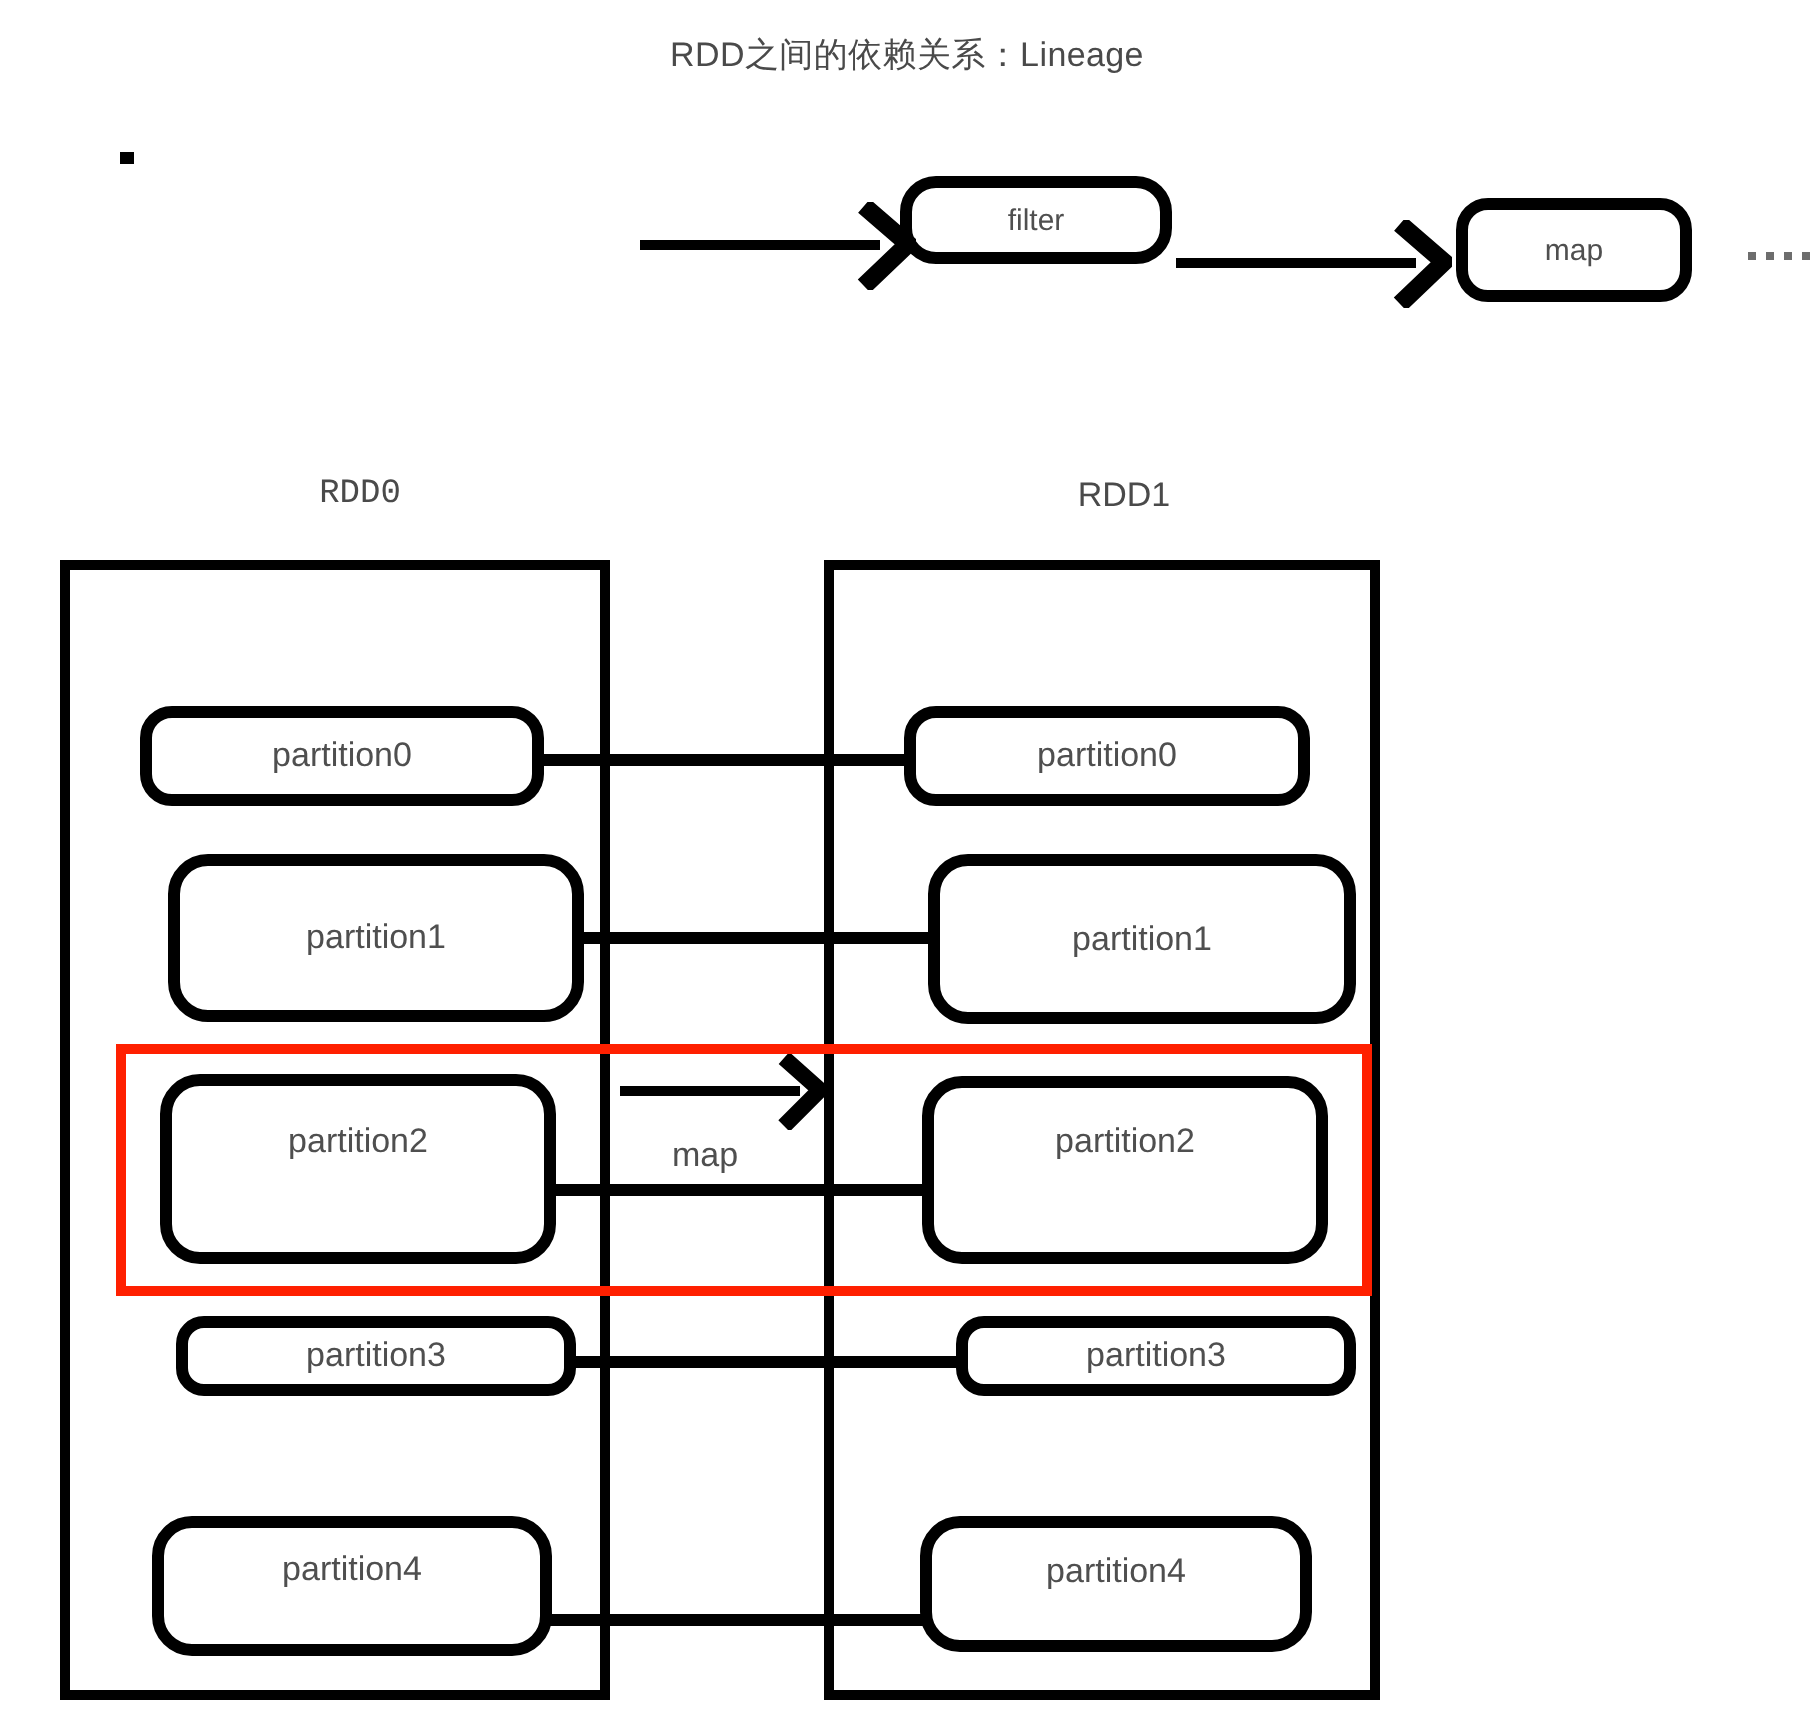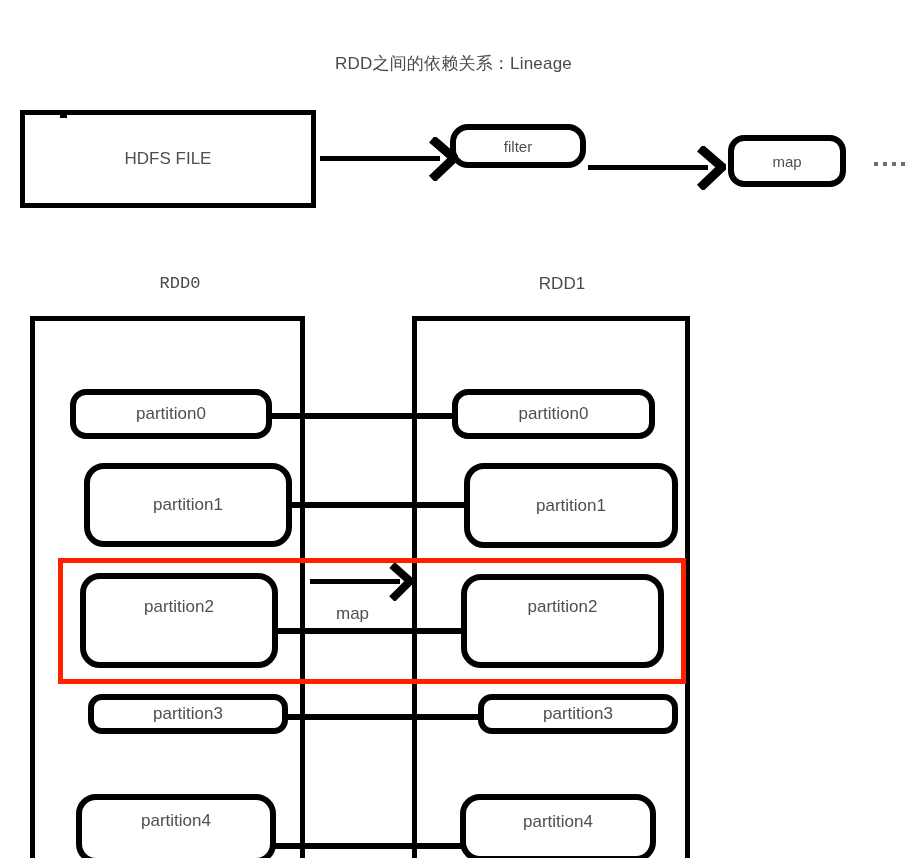--- a/index.html
+++ b/index.html
@@ -11,21 +11,21 @@
     font-family: "Liberation Sans", sans-serif;
     color: #3a3a3a;
   }
   #canvas {
     position: relative;
     width: 907px;
     height: 858px;
     background: #ffffff;
     overflow: hidden;
   }
-  .abs { position: absolute; margin-top: 36px; }
+  .abs { position: absolute; }
 
   
   .title {
     left: 0;
     top: 16px;
     width: 907px;
     text-align: center;
     font-size: 17px;
     color: #4a4a4a;
     letter-spacing: 0.2px;
@@ -125,23 +125,20 @@
     padding: 0 2px;
   }
 </style>
 </head>
 <body>
 
 <div id="canvas">
 
   <div class="abs title">RDD之间的依赖关系：Lineage</div>
 
-  <div class="abs sq-box" style="left:20px; top:74px; width:296px; height:98px;">
-    <span class="box-label">HDFS FILE</span>
-  </div>
 
   <div class="abs notch" style="left:60px; top:76px; width:7px; height:6px;"></div>
 
   <div class="abs arrow-line" style="left:320px; top:120px; width:120px;"></div>
   <div class="abs arrow-head" style="left:428px; top:101px;">
     <svg width="30" height="44" viewBox="0 0 30 44">
       <path d="M4 2 L26 21 L4 42" fill="none" stroke="#000000" stroke-width="9" stroke-linecap="butt" stroke-linejoin="miter"></path>
     </svg>
   </div>
 

